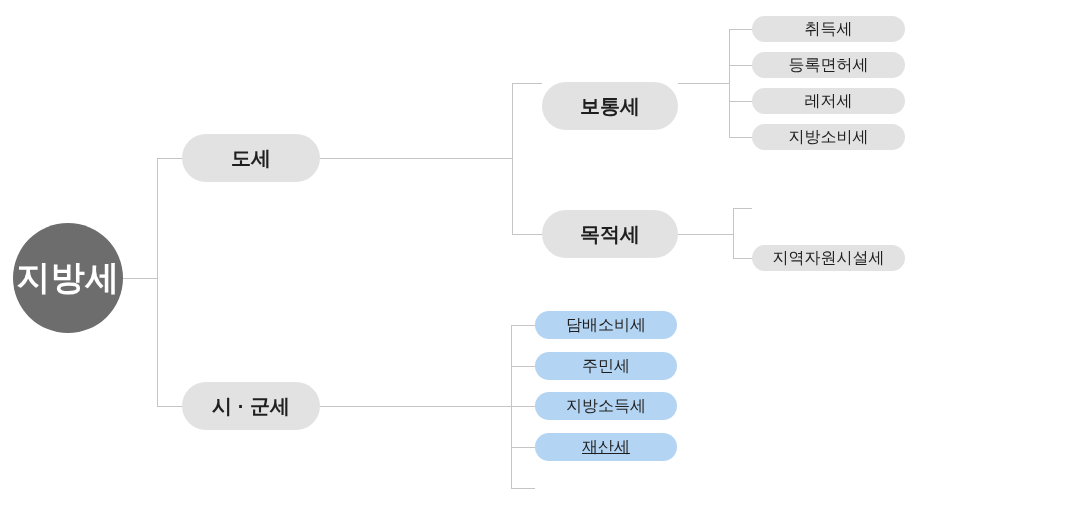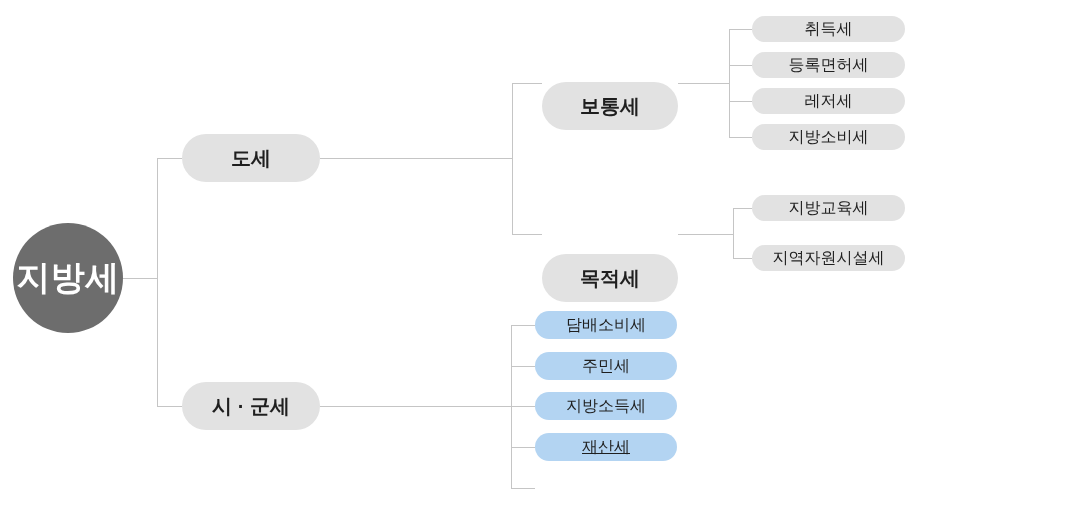--- a/index.html
+++ b/index.html
@@ -84,28 +84,27 @@
     <line x1="511" y1="447" x2="535" y2="447"></line>
     <line x1="511" y1="488" x2="535" y2="488"></line>
   </svg>
 
   <div class="node root-circle" style="left:13px;top:223px;">지방세</div>
 
   <div class="node cat" style="left:182px;top:134px;">도세</div>
   <div class="node cat" style="left:182px;top:382px;">시 · 군세</div>
 
   <div class="node cat sub" style="left:542px;top:66px;margin-top:16px;">보통세</div>
-  <div class="node cat sub" style="left:542px;top:210px;margin-top:44px;">목적세</div>
+  <div class="node cat sub" style="left:542px;top:210px;">목적세</div>
 
   <div class="node leaf gray" style="top:52px;">등록면허세</div>
   <div class="node leaf gray" style="top:16px;">취득세</div>
   <div class="node leaf gray" style="top:88px;">레저세</div>
   <div class="node leaf gray" style="top:124px;">지방소비세</div>
 
-  <div class="node leaf gray" style="top:195px;">지방교육세</div>
   <div class="node leaf blue" style="top:311px;">담배소비세</div>
 
   <div class="node leaf gray" style="top:245px;">지역자원시설세</div>
   <div class="node leaf blue" style="top:392px;">지방소득세</div>
   <div class="node leaf blue" style="top:352px;">주민세</div>
   <div class="node leaf blue" style="top:433px;text-decoration:underline;">재산세</div>
 
 </div>
 
 </body></html>

